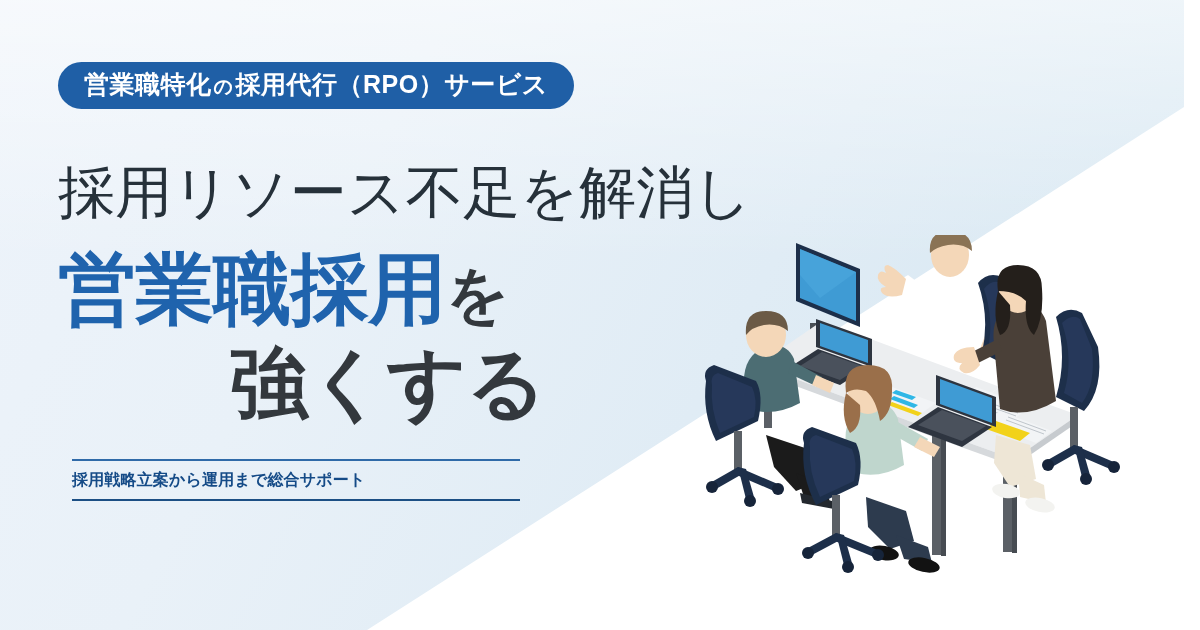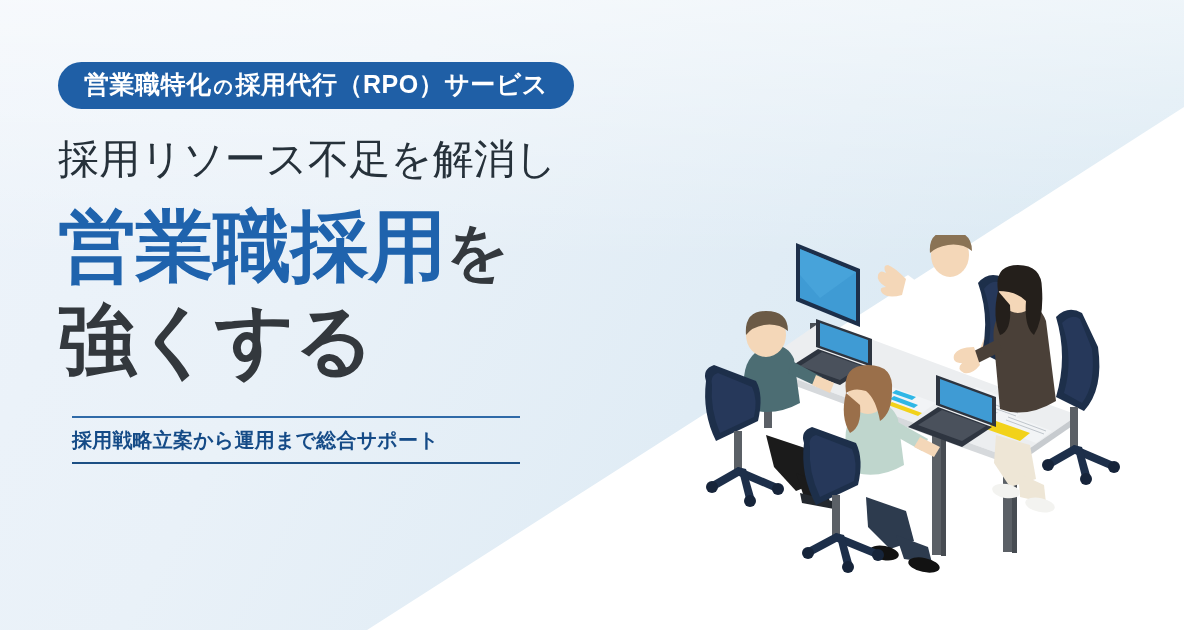--- a/index.html
+++ b/index.html
@@ -60,23 +60,23 @@
     line-height: 1.25;
     white-space: nowrap;
   }
   .badge .small {
     font-size: 19px;
     font-weight: 700;
     padding: 0 2px;
   }
 
   .headline-1 {
-    margin-top: 26px;
+    margin-top: 50px;
     font-family: "Liberation Serif", "DejaVu Serif", serif;
-    font-size: 41px;
+    font-size: 57px;
     line-height: 1.18;
     color: #26313a;
     letter-spacing: 0.005em;
     white-space: nowrap;
   }
 
   .headline-2 {
     margin-top: 16px;
     font-size: 78px;
     font-weight: 700;
@@ -94,32 +94,33 @@
   }
 
   .headline-3 {
     margin-top: 2px;
     font-size: 78px;
     font-weight: 700;
     line-height: 1.18;
     letter-spacing: -0.005em;
     color: #33383d;
     white-space: nowrap;
+    text-align: center;
   }
 
   .tagline-wrap {
     margin-top: 30px;
     margin-left: 14px;
     width: 448px;
     border-top: 2px solid #2f6aa8;
     border-bottom: 2px solid #1c4f84;
     padding: 9px 0 8px 0;
   }
   .tagline {
-    font-size: 20px;
+    font-size: 16px;
     font-weight: 700;
     color: #154b87;
     letter-spacing: 0.01em;
     white-space: nowrap;
   }
 
   
   .illustration {
     position: absolute;
     left: 700px;

